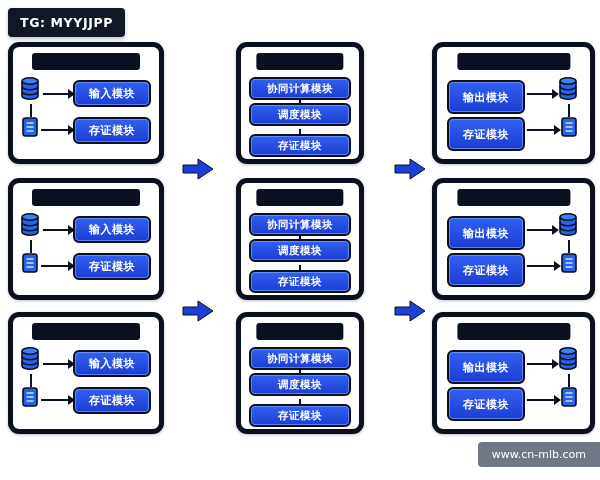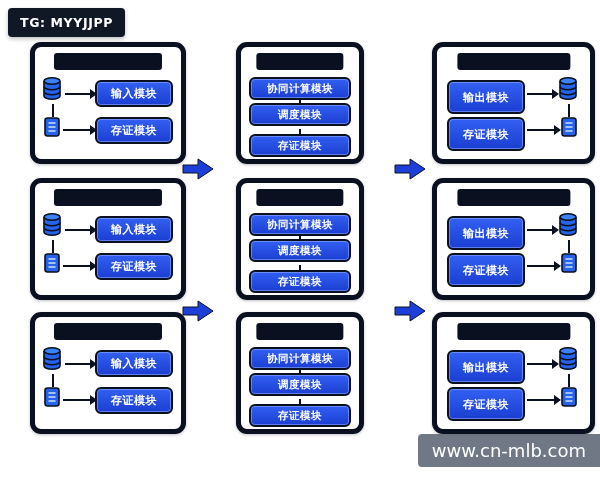--- a/index.html
+++ b/index.html
@@ -11,26 +11,26 @@
   }
   html,body{ width:600px; height:480px; background:#fff;
     font-family:"DejaVu Sans","Liberation Sans",sans-serif; }
   .canvas{ position:relative; width:600px; height:480px; background:#fff; overflow:hidden; }
 
   
   .badge{ position:absolute; left:8px; top:8px; background:#101826; color:#fff;
     font-size:12.5px; font-weight:bold; letter-spacing:.6px; padding:7px 12px;
     border-radius:4px; box-shadow:0 2px 4px rgba(0,0,0,.25);text-align:right; }
   .watermark{ position:absolute; right:0; bottom:13px; background:rgba(86,96,110,.85);
-    color:#fff; font-size:18px; padding:6px 14px; border-radius:4px 0 0 4px; }
+    color:#fff; font-size:11px; padding:6px 14px; border-radius:4px 0 0 4px; }
 
   
   .node{ position:absolute; background:#fff; border:5px solid var(--ink);
     border-radius:11px; box-shadow:0 1px 3px rgba(10,16,32,.25); }
-  .node-left  { left:8px;   width:156px; height:122px;margin-left:22px; }
+  .node-left  { left:8px;   width:156px; height:122px; }
   .node-mid   { left:236px; width:128px; height:122px; }
   .node-right { left:432px; width:163px; height:122px; }
   .row1{ top:42px; } .row2{ top:178px; } .row3{ top:312px; }
 
   .node-header{ position:absolute; top:6px; left:50%; transform:translateX(-50%);
     height:17px; width:74%; background:var(--ink); border-radius:3px; }
 
   .mbtn{ position:absolute; display:flex; align-items:center; justify-content:center;
     color:#fff; font-weight:bold; font-size:11px; letter-spacing:.5px;
     background:linear-gradient(180deg,var(--btn-top) 0%,var(--btn-bot) 100%);

